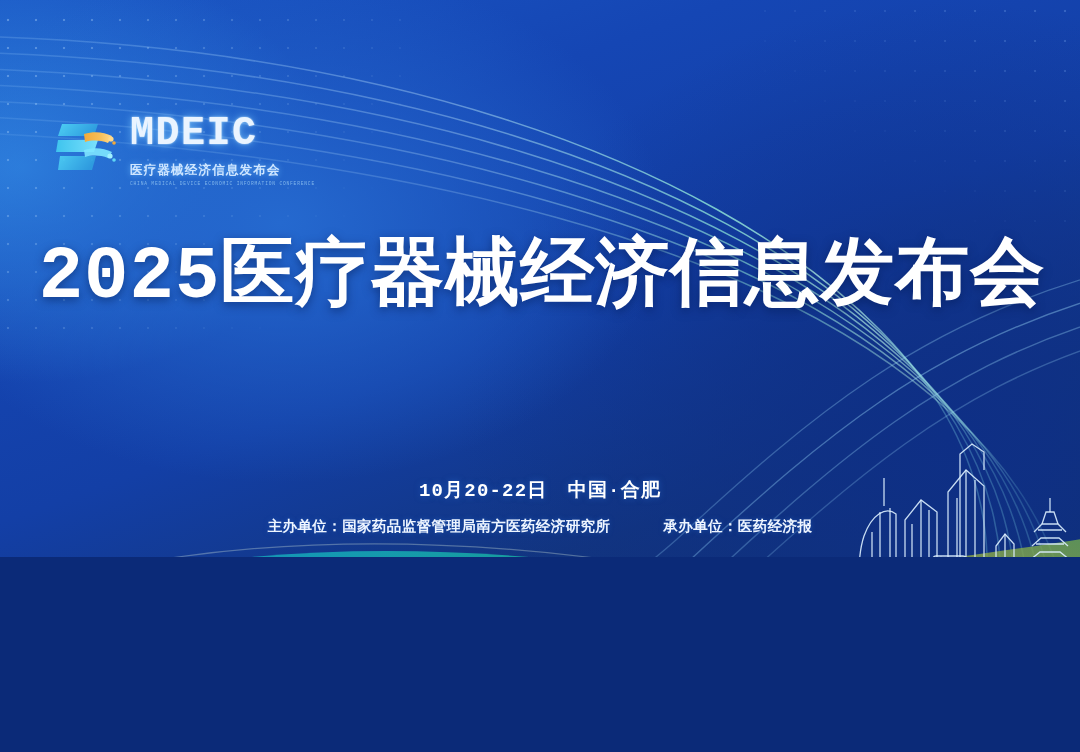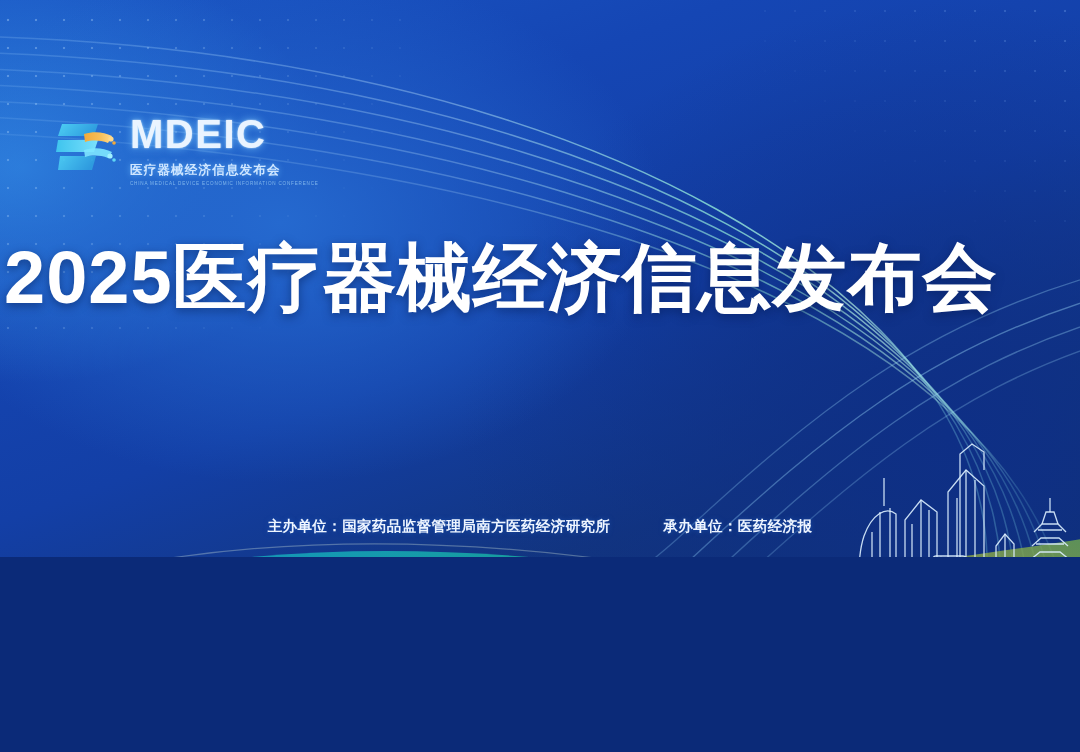--- a/index.html
+++ b/index.html
@@ -1,21 +1,21 @@
 <!DOCTYPE html>
 <html><head>
 <meta charset="utf-8">
 <style>
   html,body{margin:0;padding:0;background:#0b2a78;}
   *{box-sizing:border-box;}
   .poster{
     position:relative;
     width:1080px;height:557px;
     overflow:hidden;
-    font-family:Liberation Sans, sans-serif;
+    font-family:Liberation Mono, monospace;
     background:
       radial-gradient(ellipse 620px 420px at 26% 40%, #2569cf 0%, rgba(37,105,207,0) 62%),
       radial-gradient(ellipse 520px 360px at 2% 30%, #2f84e0 0%, rgba(47,132,224,0) 60%),
       radial-gradient(ellipse 700px 620px at 88% 78%, #0e2f86 0%, rgba(14,47,134,0) 70%),
       linear-gradient(160deg,#1a56c4 0%,#1546b4 28%,#133fa6 55%,#12357f 80%,#10306f 100%);
   }
   .layer{position:absolute;inset:0;}
   svg.layer{display:block;}
 
   
@@ -47,21 +47,21 @@
     font-size:12.5px;font-weight:bold;letter-spacing:1.2px;color:#cfe6ff;
     margin-top:8px;text-shadow:0 0 6px rgba(110,190,255,.8);
   }
   .logo-en{
     font-size:4.6px;letter-spacing:.8px;color:#8fc2f0;margin-top:2px;
     white-space:nowrap;opacity:.85;
   }
 
   
   .headline{
-    position:absolute;left:4px;right:0;top:238px;text-align:left;
+    position:absolute;left:4px;right:0;top:238px;text-align:center;
     font-size:74px;font-weight:bold;letter-spacing:1px;color:#ffffff;
     line-height:1.08;
     text-shadow:0 3px 10px rgba(4,24,78,.5);
     white-space:nowrap;
   }
   .subline{
     position:absolute;left:0;right:0;top:336px;text-align:center;
     font-size:33px;font-weight:bold;letter-spacing:0px;line-height:1.25;
     white-space:nowrap;
   }
@@ -235,19 +235,20 @@
     <div class="logo-sub-wrap">
       <div class="logo-word">MDEIC</div>
       <div class="logo-cn">医疗器械经济信息发布会</div>
       <div class="logo-en">CHINA MEDICAL DEVICE ECONOMIC INFORMATION CONFERENCE</div>
     </div>
   </div>
 
   <div class="headline">2025医疗器械经济信息发布会</div>
 
 
+  <div class="dateline">10月20-22日　中国·合肥</div>
 
   <div class="orgrow">
     <span>主办单位：国家药品监督管理局南方医药经济研究所</span>
     <span>承办单位：医药经济报</span>
   </div>
 
 </div>
 
 </body></html>

